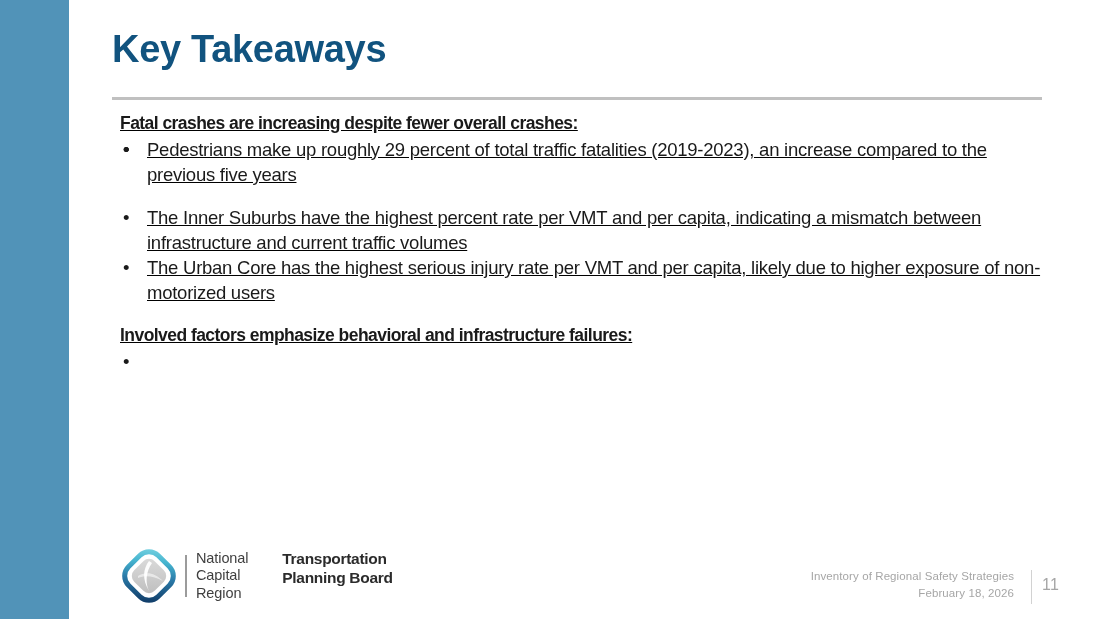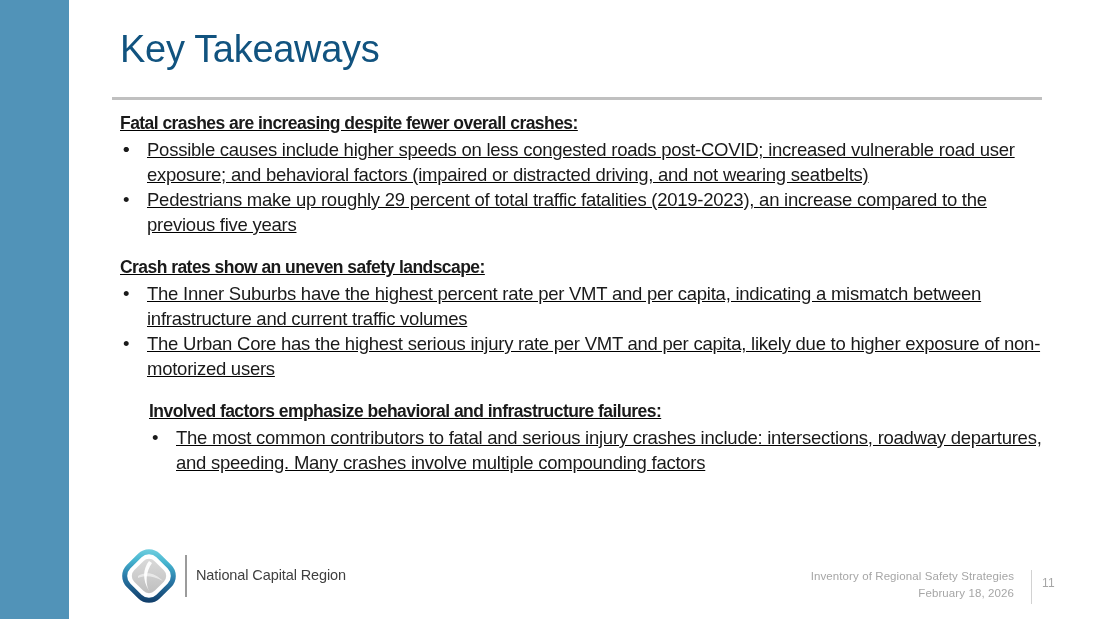--- a/index.html
+++ b/index.html
@@ -27,24 +27,24 @@
     left: 0;
     top: 0;
     width: 69px;
     height: 619px;
     background: #5193b8;
   }
 
   
   #title {
     position: absolute;
-    left: 120px;
+    left: 112px;
     top: 29px;
     font-size: 38px;
-    font-weight: normal;
+    font-weight: bold;
     letter-spacing: -0.3px;
     color: #11537f;
     line-height: 1.1;
     white-space: nowrap;
   }
 
   #title-rule {
     position: absolute;
     left: 112px;
     top: 97px;
@@ -56,21 +56,21 @@
   
   #body {
     position: absolute;
     left: 120px;
     top: 111px;
     width: 930px;
     text-decoration: underline;
   }
 
   .section { margin-bottom: 18px; }
-  .section:last-child { margin-bottom: 0; margin-left: 29px; }
+  .section:last-child { margin-bottom: 0; }
 
   .section-heading {
     font-size: 17.5px;
     font-weight: bold;
     color: #1a1a1a;
     letter-spacing: -0.55px;
     line-height: 1.42;
     margin-bottom: 1px;
   }
 
@@ -164,56 +164,55 @@
     top: 570px;
     width: 1px;
     height: 34px;
     background: #d2d2d2;
   }
 
   #page-number {
     position: absolute;
     left: 1042px;
     top: 576px;
-    font-size: 12px;
+    font-size: 16px;
     color: #a6a6a6;
     letter-spacing: 0.2px;
   }
 </style>
 </head>
 <body>
 
 <div id="slide">
 
   <div id="side-band" style="background: rgb(81, 147, 184);"></div>
 
   <div id="title" style="color: rgb(17, 83, 127);">Key Takeaways</div>
   <div id="title-rule" style="background: rgb(192, 192, 192);"></div>
 
   <div id="body">
 
   <div class="section">
         <div class="section-heading">Fatal crashes are increasing despite fewer overall crashes:</div>
         <ul class="bullet-list">
           <li class="bullet-item"><span class="bullet-dot">•</span></li>
-          <li class="bullet-item"><span class="bullet-dot">•</span><span>Possible causes include higher speeds on less congested roads post-COVID; increased vulnerable road user exposure; and behavioral factors (impaired or distracted driving, and not wearing seatbelts)</span></li>
+          <li class="bullet-item"><span class="bullet-dot">•</span></li>
           <li class="bullet-item"><span class="bullet-dot">•</span><span>Pedestrians make up roughly 29 percent of total traffic fatalities (2019-2023), an increase compared to the previous five years</span></li>
         </ul>
       </div>
       <div class="section">
-        <div class="section-heading">Crash rates show an uneven safety landscape:</div>
         <ul class="bullet-list">
           <li class="bullet-item"><span class="bullet-dot">•</span><span>The Inner Suburbs have the highest percent rate per VMT and per capita, indicating a mismatch between infrastructure and current traffic volumes</span></li>
           <li class="bullet-item"><span class="bullet-dot">•</span><span>The Urban Core has the highest serious injury rate per VMT and per capita, likely due to higher exposure of non-motorized users</span></li>
         </ul>
       </div>
       <div class="section">
         <div class="section-heading">Involved factors emphasize behavioral and infrastructure failures:</div>
         <ul class="bullet-list">
-          <li class="bullet-item"><span class="bullet-dot">•</span><span>The most common contributors to fatal and serious injury crashes include: intersections, roadway departures, and speeding. Many crashes involve multiple compounding factors</span></li>
+          <li class="bullet-item"><span class="bullet-dot">•</span></li>
         </ul>
       </div>
     </div>
 
   <div id="footer-logo">
     <div id="logo-mark">
       <svg viewBox="0 0 62 62" width="62" height="62" aria-hidden="true">
         <defs>
           <linearGradient id="ringGrad" x1="0%" y1="0%" x2="85%" y2="100%">
             <stop offset="0%" stop-color="#7ad4e2"></stop>
@@ -230,20 +229,21 @@
           <rect x="10" y="10" width="42" height="42" rx="13" ry="13" fill="none" stroke="url(#ringGrad)" stroke-width="5"></rect>
           <rect x="16.5" y="16.5" width="29" height="29" rx="8" ry="8" fill="url(#innerGrad)"></rect>
         </g>
         <path d="M31 16 C25 24, 24 34, 31 46 C27 38, 28 26, 34 18 Z" fill="#ffffff" opacity="0.95"></path>
         <path d="M20 31 C28 26, 37 28, 45 36 C36 31, 27 30, 20 33 Z" fill="#ffffff" opacity="0.55"></path>
       </svg>
     </div>
     <div id="logo-divider"></div>
     <div id="logo-text">
       <div id="logo-line-1">National Capital Region</div>
+      <div id="logo-line-2">Transportation Planning Board</div>
     </div>
   </div>
 
   <div id="footer-meta">
     <div>Inventory  of Regional  Safety  Strategies</div>
     <div>February 18, 2026</div>
   </div>
 
   <div id="footer-divider"></div>
   <div id="page-number">11</div>

